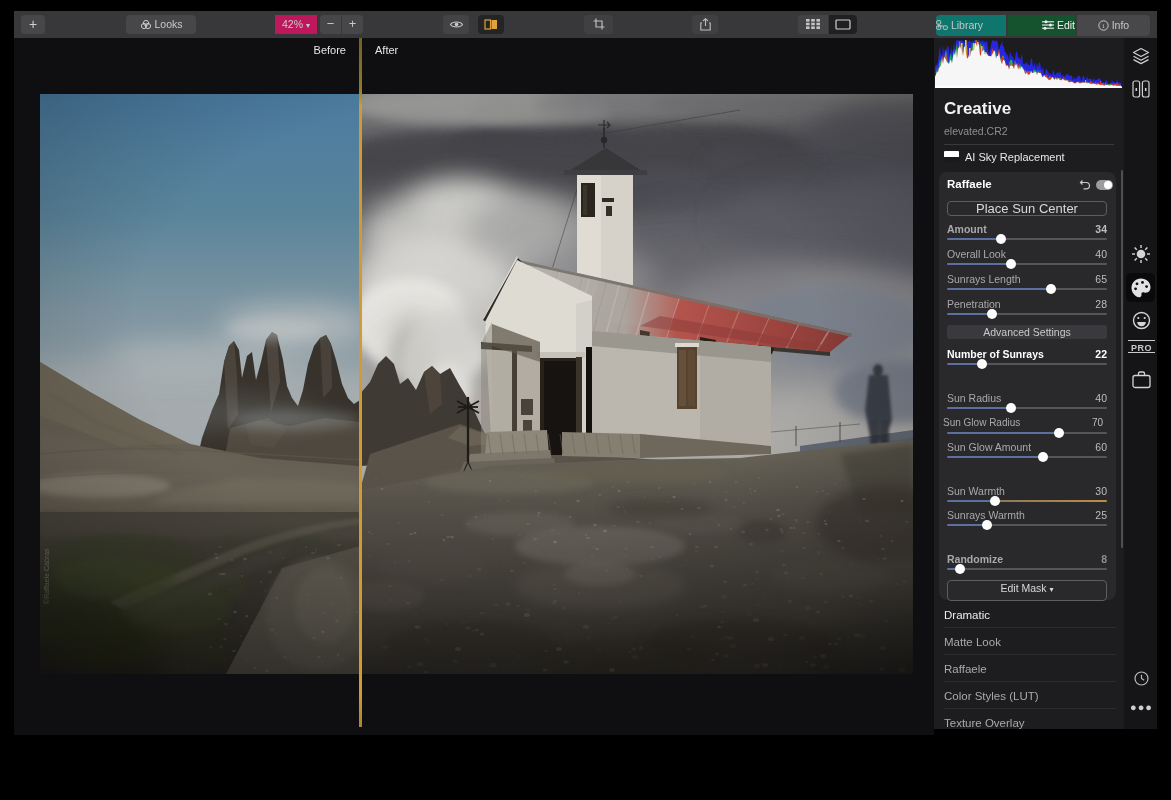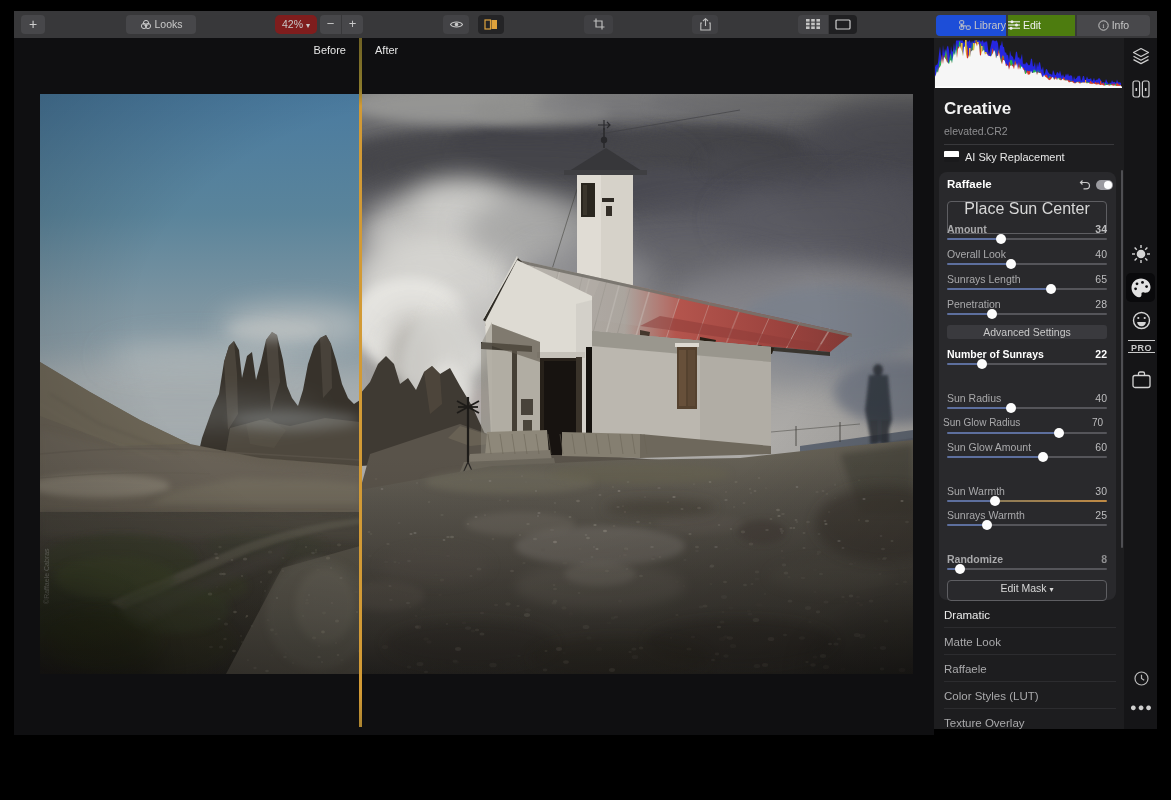--- a/index.html
+++ b/index.html
@@ -8,21 +8,21 @@
 <div class="abs" id="app" style="left:14px;top:11px;width:1143px;height:718px;background:#121214">
 
 <div class="abs" style="left:0;top:0;width:1143px;height:27px;background:#38383a">
  <div class="abs" style="left:7px;top:4px;width:24px;height:19px;background:#47474a;border-radius:4px;color:#cfcfcf;text-align:center;font-size:14px;line-height:18px">+</div>
  <div class="abs" style="left:112px;top:4px;width:70px;height:19px;background:#47474a;border-radius:4px;color:#c9c9c9;font-size:10.5px;line-height:19px;text-align:center">
    <svg width="12" height="11" viewBox="0 0 12 11" style="vertical-align:-2px">
           <circle cx="6" cy="4" r="2.6" fill="none" stroke="#c9c9c9" stroke-width="1"></circle>
           <circle cx="4" cy="7" r="2.6" fill="none" stroke="#c9c9c9" stroke-width="1"></circle>
           <circle cx="8" cy="7" r="2.6" fill="none" stroke="#c9c9c9" stroke-width="1"></circle>
         </svg> Looks</div>
- <div class="abs" style="left:261px;top:4px;width:42px;height:19px;background:#7f1d1d;border-radius:5px;color:#c9c9c9;font-size:10.5px;line-height:19px;text-align:center">42% <span style="font-size:8px">▾</span></div>
+ <div class="abs" style="left:261px;top:4px;width:42px;height:19px;background:#be185d;border-radius:0;color:#c9c9c9;font-size:10.5px;line-height:19px;text-align:center">42% <span style="font-size:8px">▾</span></div>
  <div class="abs" style="left:306px;top:4px;width:21px;height:19px;background:#47474a;border-radius:4px 0 0 4px;color:#c9c9c9;font-size:13px;line-height:18px;text-align:center">−</div>
  <div class="abs" style="left:328px;top:4px;width:21px;height:19px;background:#47474a;border-radius:0 4px 4px 0;color:#c9c9c9;font-size:13px;line-height:18px;text-align:center">+</div>
  <div class="abs" style="left:429px;top:4px;width:26px;height:19px;background:#434346;border-radius:4px;text-align:center">
    <svg width="15" height="11" viewBox="0 0 15 11" style="margin-top:4px">
           <path d="M1.5,5.5 C3.5,2.2 11.5,2.2 13.5,5.5 C11.5,8.8 3.5,8.8 1.5,5.5 Z" fill="none" stroke="#c9c9c9" stroke-width="1.1"></path>
           <circle cx="7.5" cy="5.5" r="1.8" fill="#c9c9c9"></circle>
         </svg></div>
  <div class="abs" style="left:464px;top:4px;width:26px;height:19px;background:#242426;border-radius:4px;text-align:center">
    <svg width="14" height="11" viewBox="0 0 14 11" style="margin-top:4px">
           <rect x="1" y="1" width="5.5" height="9" fill="none" stroke="#e0a33c" stroke-width="1.2"></rect>
@@ -48,30 +48,30 @@
             <rect x="10.4" y="3.7" width="3.6" height="2.6"></rect>
             <rect x="0" y="7.4" width="3.6" height="2.6"></rect>
             <rect x="5.2" y="7.4" width="3.6" height="2.6"></rect>
             <rect x="10.4" y="7.4" width="3.6" height="2.6"></rect>
           </g>
         </svg></div>
  <div class="abs" style="left:815px;top:4px;width:28px;height:19px;background:#202022;border-radius:0 4px 4px 0;text-align:center">
    <svg width="16" height="11" viewBox="0 0 16 11" style="margin-top:4px">
           <rect x="1" y="1" width="14" height="9" rx="1" fill="none" stroke="#d0d0d0" stroke-width="1.2"></rect>
         </svg></div>
- <div class="abs" style="left:922px;top:4px;width:70px;height:21px;background:#1d4ed8;border-radius:4px 0 0 4px;color:#c6c6c6;font-size:10.5px;line-height:21px;text-align:right">
+ <div class="abs" style="left:922px;top:4px;width:70px;height:21px;background:#0f766e;border-radius:4px 0 0 4px;color:#c6c6c6;font-size:10.5px;line-height:21px;text-align:left">
    <svg width="12" height="10" viewBox="0 0 12 10" style="vertical-align:-1px">
           <g fill="none" stroke="#c6c6c6" stroke-width="1">
             <rect x="0.7" y="0.7" width="4" height="3.4" rx="0.8"></rect>
             <rect x="0.7" y="5.9" width="4" height="3.4" rx="0.8"></rect>
             <rect x="7.3" y="5.9" width="4" height="3.4" rx="0.8"></rect>
             <path d="M2.7,4.1 L2.7,7.6 M2.7,5.9 L7.3,5.9"></path>
           </g>
         </svg> Library</div>
- <div class="abs" style="left:994px;top:4px;width:67px;height:21px;background:#4d7c0f;color:#efefef;font-size:10.5px;line-height:21px;text-align:left">
+ <div class="abs" style="left:994px;top:4px;width:67px;height:21px;background:#14532d;color:#efefef;font-size:10.5px;line-height:21px;text-align:right">
    <svg width="12" height="10" viewBox="0 0 12 10" style="vertical-align:-1px">
           <g stroke="#efefef" stroke-width="1.1" fill="none">
             <line x1="0" y1="1.8" x2="12" y2="1.8"></line>
             <line x1="0" y1="5" x2="12" y2="5"></line>
             <line x1="0" y1="8.2" x2="12" y2="8.2"></line>
           </g>
           <g fill="#efefef">
             <circle cx="4" cy="1.8" r="1.5"></circle>
             <circle cx="8.5" cy="5" r="1.5"></circle>
             <circle cx="3" cy="8.2" r="1.5"></circle>
@@ -765,21 +765,21 @@
   <div class="abs" style="left:187px;top:132px;width:2px;height:378px;background:#4e4e52;border-radius:1px"></div>
 
   <div class="abs" style="left:5px;top:134px;width:177px;height:428px;background:#29292c;border-radius:8px">
     <div class="abs" style="left:8px;top:6px;color:#fff;font-size:11.5px;font-weight:700">Raffaele</div>
     <svg class="abs" style="left:140px;top:7px" width="12" height="11" viewBox="0 0 12 11">
           <path d="M3.5,1.5 L1.5,3.5 L3.5,5.5 M1.5,3.5 L7,3.5 C9.2,3.5 10.5,4.8 10.5,6.7 C10.5,8.6 9.2,9.8 7,9.8 L4.5,9.8" fill="none" stroke="#c9c9c9" stroke-width="1.2"></path>
         </svg>
     <div class="abs" style="left:157px;top:8px;width:17px;height:10px;background:#9b9ba0;border-radius:5px">
           <div class="abs" style="right:1px;top:1px;width:8px;height:8px;background:#fff;border-radius:50%"></div>
         </div>
-    <div class="abs" style="left:8px;top:29px;width:160px;height:33px;border:1px solid #5e5e62;border-radius:4px;color:#d8d8d8;font-size:16px;line-height:14px;text-align:center">Place Sun Center</div>
+    <div class="abs" style="left:8px;top:29px;width:160px;height:15px;border:1px solid #5e5e62;border-radius:4px;color:#d8d8d8;font-size:13px;line-height:14px;text-align:center">Place Sun Center</div>
     <div style="position:absolute;left:8px;top:51px;width:160px;font-size:10.5px;color:#a9a9ab;font-weight:700">Amount<span style="position:absolute;right:0;color:#bdbdbf">34</span></div>
         <div style="position:absolute;left:8px;top:66px;width:160px;height:2px;background:linear-gradient(90deg,#5d6f9e 0 54px,#55555a 54px 100%);border-radius:1px"></div>
         <div style="position:absolute;left:57px;top:62px;width:10px;height:10px;border-radius:50%;background:#fdfdfd"></div>
         <div style="position:absolute;left:8px;top:76px;width:160px;font-size:10.5px;color:#a9a9ab;font-weight:400">Overall Look<span style="position:absolute;right:0;color:#bdbdbf">40</span></div>
         <div style="position:absolute;left:8px;top:91px;width:160px;height:2px;background:linear-gradient(90deg,#5d6f9e 0 64px,#55555a 64px 100%);border-radius:1px"></div>
         <div style="position:absolute;left:67px;top:87px;width:10px;height:10px;border-radius:50%;background:#fdfdfd"></div>
         <div style="position:absolute;left:8px;top:101px;width:160px;font-size:10.5px;color:#a9a9ab;font-weight:400">Sunrays Length<span style="position:absolute;right:0;color:#bdbdbf">65</span></div>
         <div style="position:absolute;left:8px;top:116px;width:160px;height:2px;background:linear-gradient(90deg,#5d6f9e 0 104px,#55555a 104px 100%);border-radius:1px"></div>
         <div style="position:absolute;left:107px;top:112px;width:10px;height:10px;border-radius:50%;background:#fdfdfd"></div>
         <div style="position:absolute;left:8px;top:126px;width:160px;font-size:10.5px;color:#a9a9ab;font-weight:400">Penetration<span style="position:absolute;right:0;color:#bdbdbf">28</span></div>

